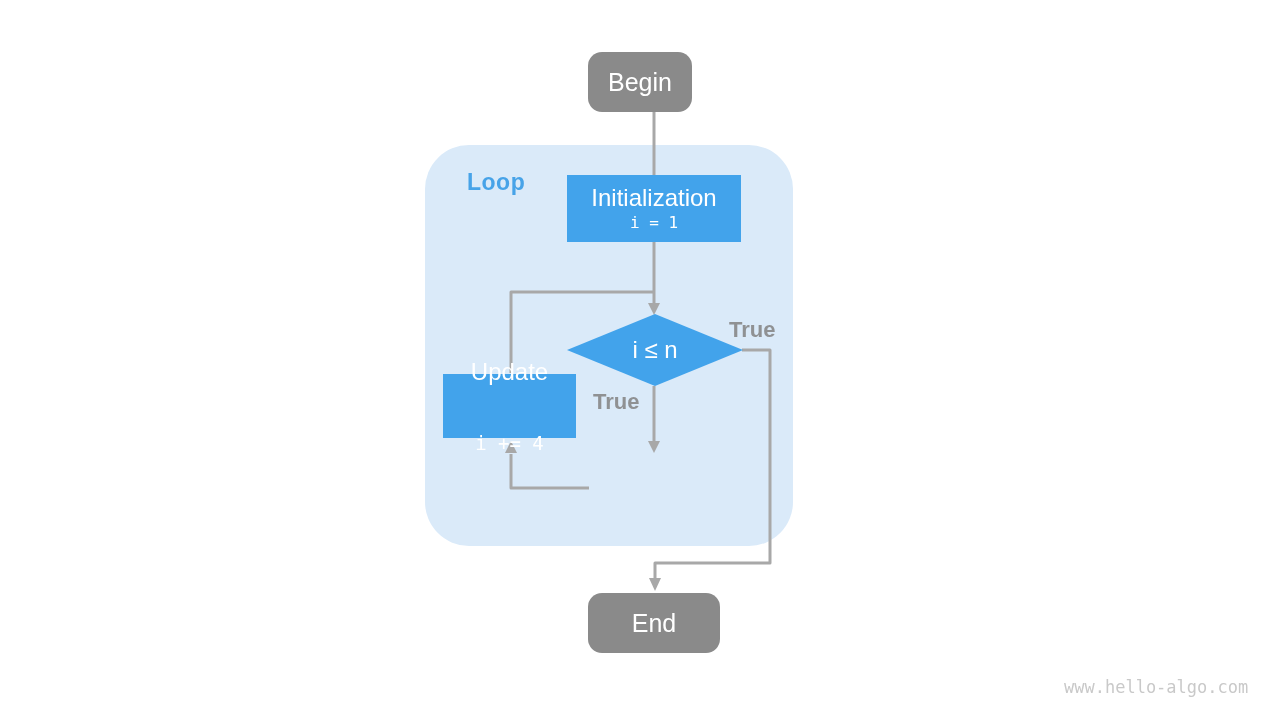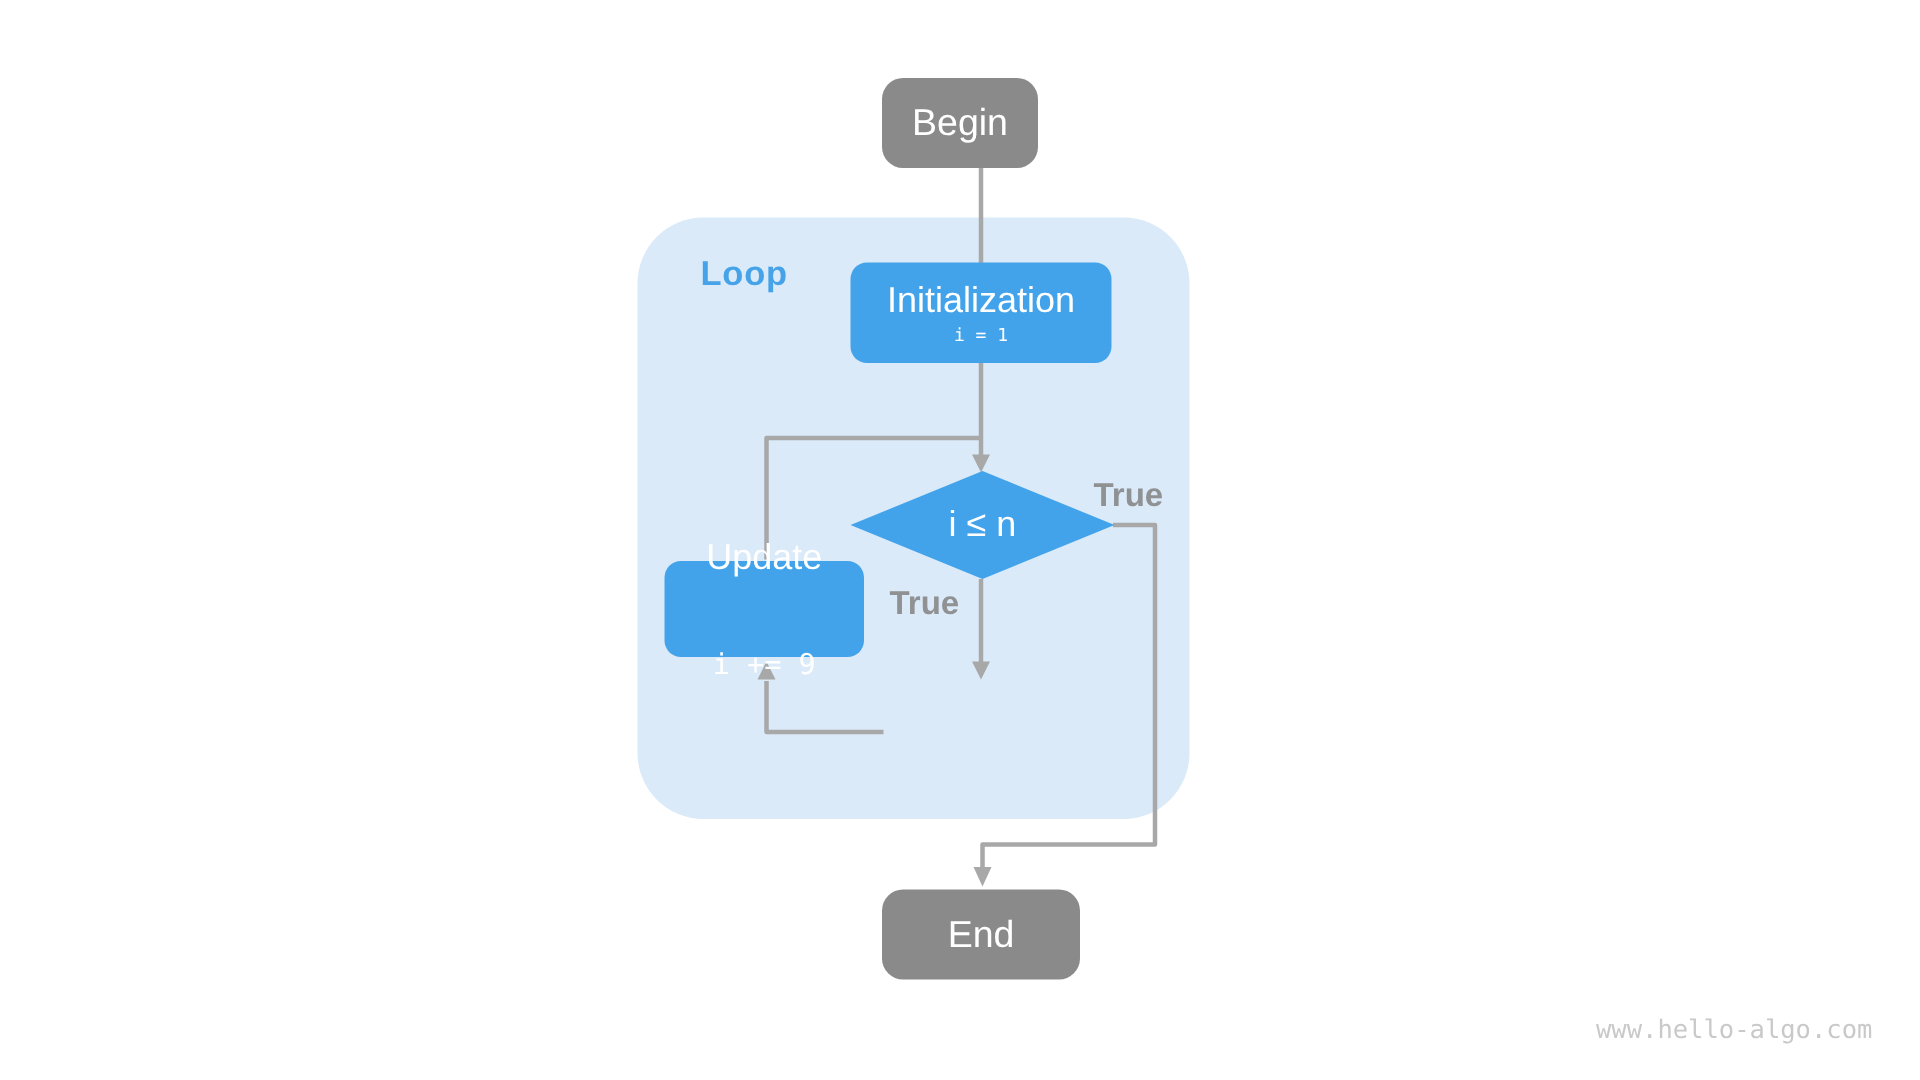--- a/index.html
+++ b/index.html
@@ -47,29 +47,29 @@
     align-items: center;
     justify-content: center;
     color: #ffffff;
     text-align: center;
   }
   .node.terminal {
     background: var(--node-gray, #8A8A8A);
     border-radius: 14px;
     font-size: 25px;
   }
-  .node.process { background: var(--node-blue, #42A3EB); border-radius: 11px; }
+  .node.process { background: var(--node-blue, #42A3EB); }
   .node.task-node {
     background: var(--node-green, #8DBE80);
     font-size: 26px;
   }
   .node-title { font-size: 24px; line-height: 1.25; }
   .node-code {
     font-family: "DejaVu Sans Mono", monospace;
-    font-size: 12px;
+    font-size: 16px;
     line-height: 1.3;
   }
   .diamond-wrap { position: absolute; left: 567px; top: 314px; width: 176px; height: 72px; }
   .diamond-wrap svg { display: block; width: 176px; height: 72px; }
   .diamond-shape { fill: var(--node-blue, #42A3EB); }
   .diamond-text {
     position: absolute;
     left: 0; top: 0; width: 176px; height: 72px;
     display: flex; align-items: center; justify-content: center;
     color: #ffffff;
@@ -127,21 +127,21 @@
 
   <div class="diamond-wrap">
     <svg viewBox="0 0 176 72">
       <polygon class="diamond-shape" points="0,36 88,0 176,36 88,72"></polygon>
     </svg>
     <div class="diamond-text">i ≤ n</div>
   </div>
 
   <div class="node process" style="left:443px; top:374px; width:133px; height:64px;gap:44px;">
     <div class="node-title">Update</div>
-    <div class="node-code" style="font-size:19px;">i += 9</div>
+    <div class="node-code" style="font-size:19px;">i += 4</div>
   </div>
 
 
   <div class="node terminal" style="left:588px; top:593px; width:132px; height:60px;">
     <span>End</span>
   </div>
 
   <div class="edge-label" style="left:593px; top:389px;">True</div>
   <div class="edge-label" style="left:729px; top:317px;">True</div>
 

